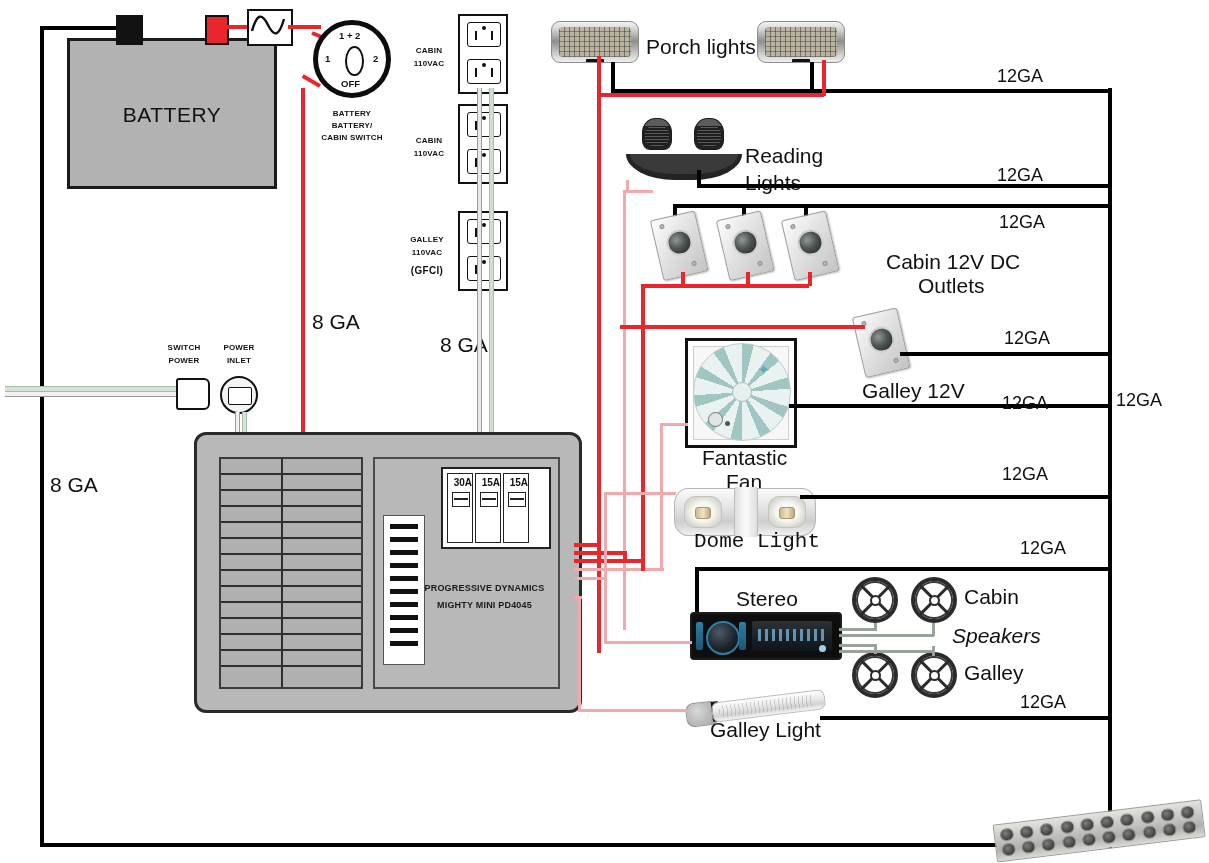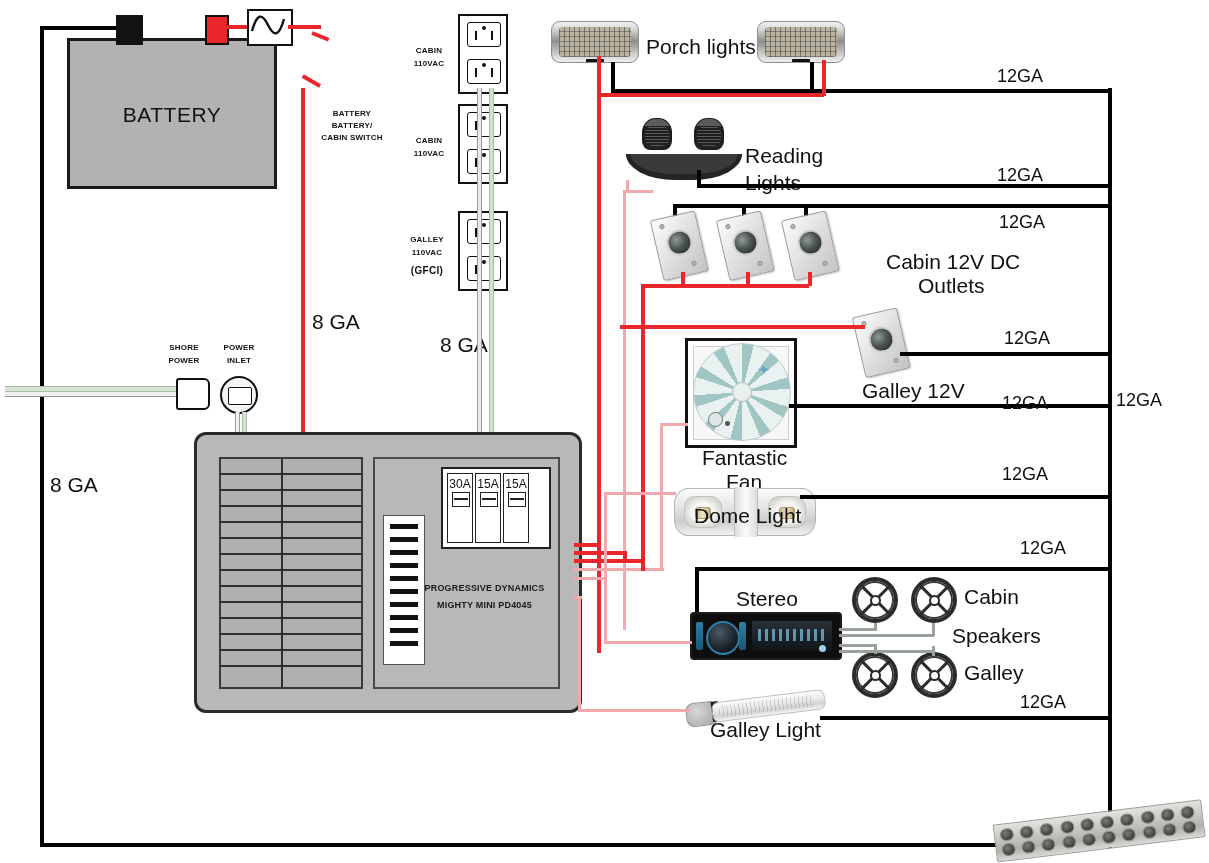--- a/index.html
+++ b/index.html
@@ -101,22 +101,22 @@
   .conv-panel{
     position:absolute;background:#b8b8b8;border:2px solid #4a4a4a;
   }
   .fusecol{
     position:absolute;background:#fff;border:2px solid #222;
   }
   .fuseslot{
     position:absolute;top:4px;bottom:4px;border:1.6px solid #222;background:#fff;
   }
   .fuse-amp{
-    position:absolute;top:3px;left:0;right:0;text-align:center;
-    font-size:12px;font-weight:normal;color:#111;
+    position:absolute;top:3px;left:0;right:0;text-align:right;
+    font-size:10px;font-weight:bold;color:#111;
   }
   .fuse-sw{
     position:absolute;left:50%;margin-left:-8px;top:18px;
     width:16px;height:13px;border:1.6px solid #222;background:#fff;
   }
   .fuse-sw i{position:absolute;left:1px;right:1px;top:5px;height:2px;background:#222;}
   .ledbar{
     position:absolute;background:#fff;border:1.5px solid #555;
   }
   .ledbar b{position:absolute;left:6px;right:6px;height:5px;background:#111;}
@@ -337,20 +337,28 @@
 
   <div class="w rh" style="left:222px;top:25px;width:28px;"></div>
   <div class="breaker" style="left:247px;top:9px;width:42px;height:33px;">
     <svg width="38" height="29" viewBox="0 0 38 29">
       <path d="M3 20 C8 2, 13 2, 19 14 C25 26, 30 26, 35 8" fill="none" stroke="#111" stroke-width="2.4"></path>
     </svg>
   </div>
   <div class="w rh" style="left:288px;top:25px;width:33px;"></div>
   <div class="w rh" style="left:312px;top:31px;width:18px;transform:rotate(22deg);transform-origin:left center;"></div>
 
+  <div class="selector" style="left:313px;top:20px;width:78px;height:78px;">
+    <div class="sel-ring"></div>
+    <div class="sel-knob"></div>
+    <div class="sel-txt" style="left:26px;top:10px;">1 + 2</div>
+    <div class="sel-txt" style="left:12px;top:33px;">1</div>
+    <div class="sel-txt" style="left:60px;top:33px;">2</div>
+    <div class="sel-txt" style="left:28px;top:58px;">OFF</div>
+  </div>
   <div class="lbl lbl-tiny" style="left:306px;top:110px;width:92px;">BATTERY</div>
   <div class="lbl lbl-tiny" style="left:306px;top:122px;width:92px;">BATTERY/</div>
   <div class="lbl lbl-tiny" style="left:306px;top:134px;width:92px;">CABIN SWITCH</div>
 
   <div class="w rh" style="left:300px;top:84px;width:20px;transform:rotate(30deg);transform-origin:right center;"></div>
   <div class="w rv" style="left:301px;top:88px;height:345px;"></div>
   <div class="lbl lbl-big" style="left:312px;top:310px;">8 GA</div>
   <div class="lbl lbl-big" style="left:50px;top:473px;">8 GA</div>
   <div class="lbl lbl-big" style="left:440px;top:333px;">8 GA</div>
 
@@ -396,21 +404,21 @@
       <div class="slotR"></div>
     </div>
   </div>
   <div class="lbl lbl-tiny" style="left:400px;top:236px;width:54px;">GALLEY</div>
   <div class="lbl lbl-tiny" style="left:400px;top:249px;width:54px;">110VAC</div>
   <div class="lbl lbl-sm" style="left:400px;top:265px;width:54px;font-size:10px;">(GFCI)</div>
 
   <div class="w" style="left:477px;top:88px;width:3px;height:348px;background:#e9e9e9;border-left:1px solid #9a9a9a;border-right:1px solid #9a9a9a;"></div>
   <div class="w" style="left:489px;top:88px;width:3px;height:348px;background:#cfe0cf;border-left:1px solid #a9bba9;border-right:1px solid #a9bba9;"></div>
 
-  <div class="lbl lbl-tiny" style="left:158px;top:344px;width:52px;">SHORE</div>
+  <div class="lbl lbl-tiny" style="left:158px;top:344px;width:52px;">SWITCH</div>
   <div class="lbl lbl-tiny" style="left:158px;top:357px;width:52px;">POWER</div>
   <div class="lbl lbl-tiny" style="left:214px;top:344px;width:50px;">POWER</div>
   <div class="lbl lbl-tiny" style="left:214px;top:357px;width:50px;">INLET</div>
 
   <div class="w" style="left:5px;top:391px;width:175px;height:4px;background:#f0f0f0;border-top:1px solid #9a9a9a;border-bottom:1px solid #9a9a9a;"></div>
   <div class="w" style="left:5px;top:386px;width:175px;height:4px;background:#d6e4d6;border-top:1px solid #a9bba9;border-bottom:1px solid #a9bba9;"></div>
   <div class="plugbody" style="left:176px;top:378px;width:30px;height:28px;border-radius:3px 6px 6px 3px;"></div>
 
   <div class="inlet" style="left:220px;top:376px;">
     <div class="face"></div>
@@ -583,21 +591,21 @@
 
   <div class="dome" style="left:674px;top:488px;width:140px;height:46px;">
     <div class="lensL">
       <div class="bulb"></div>
     </div>
     <div class="lensR">
       <div class="bulb"></div>
     </div>
     <div class="mid"></div>
   </div>
-  <div class="lbl lbl-big" style="left:694px;top:504px;">Dome Light</div>
+  <div class="lbl lbl-big" style="left:694px;top:530px;font-family:Liberation Mono, monospace;">Dome Light</div>
   <div class="w wh" style="left:800px;top:495px;width:310px;"></div>
   <div class="lbl lbl-ga" style="left:1002px;top:464px;">12GA</div>
   <div class="w ph" style="left:604px;top:492px;width:72px;"></div>
 
   <div class="w wh" style="left:695px;top:567px;width:415px;"></div>
   <div class="w wv" style="left:695px;top:567px;height:48px;"></div>
   <div class="lbl lbl-ga" style="left:1020px;top:538px;">12GA</div>
 
   <div class="stereo" style="left:690px;top:612px;width:148px;height:44px;">
     <div class="bar barL"></div>
@@ -633,21 +641,21 @@
   </div>
   <div class="spk" style="left:911px;top:652px;">
     <div class="rim"></div>
     <div class="rim2"></div>
     <div class="sp" style="transform:rotate(45deg);"></div>
     <div class="sp" style="transform:rotate(-45deg);"></div>
     <div class="ctr2"></div>
   </div>
 
   <div class="lbl lbl-big" style="left:964px;top:585px;">Cabin</div>
-  <div class="lbl lbl-big" style="left:952px;top:624px;">Speakers</div>
+  <div class="lbl lbl-big" style="left:952px;top:624px;font-style:italic;">Speakers</div>
   <div class="lbl lbl-big" style="left:964px;top:661px;">Galley</div>
 
   <div class="w gh" style="left:839px;top:628px;width:37px;"></div>
   <div class="w gv" style="left:874px;top:623px;height:8px;"></div>
   <div class="w gh" style="left:839px;top:634px;width:95px;"></div>
   <div class="w gv" style="left:932px;top:623px;height:13px;"></div>
   <div class="w gh" style="left:839px;top:644px;width:37px;"></div>
   <div class="w gv" style="left:874px;top:644px;height:10px;"></div>
   <div class="w gh" style="left:839px;top:650px;width:95px;"></div>
   <div class="w gv" style="left:932px;top:646px;height:10px;"></div>

